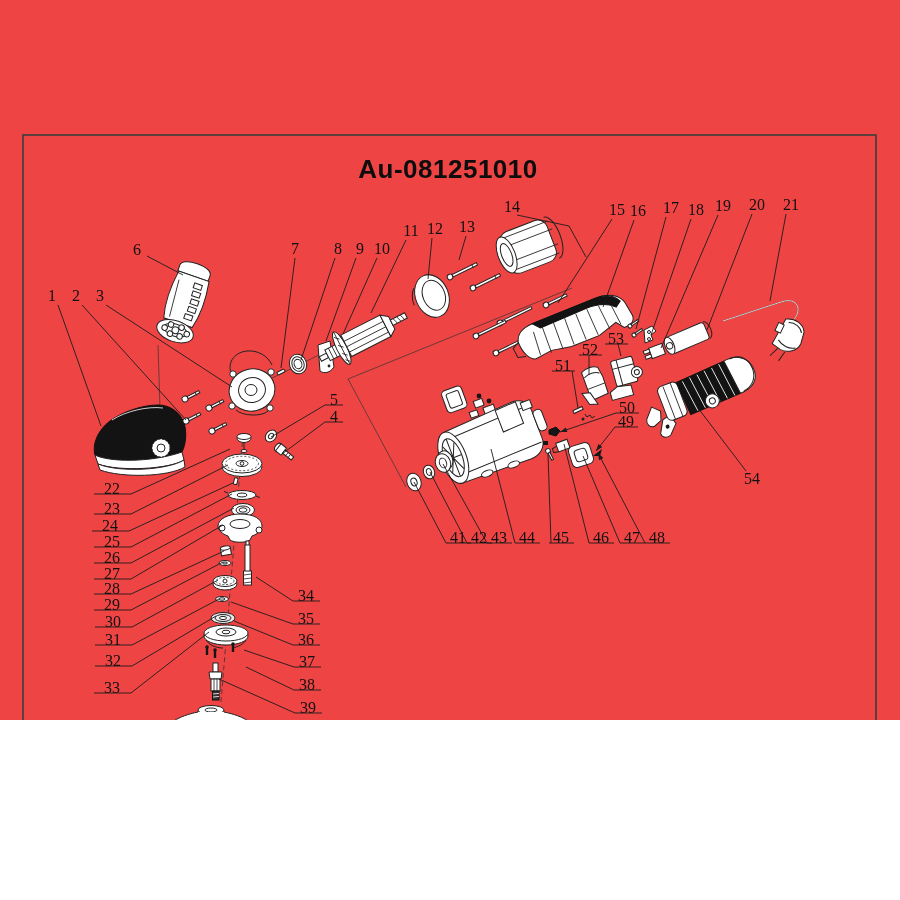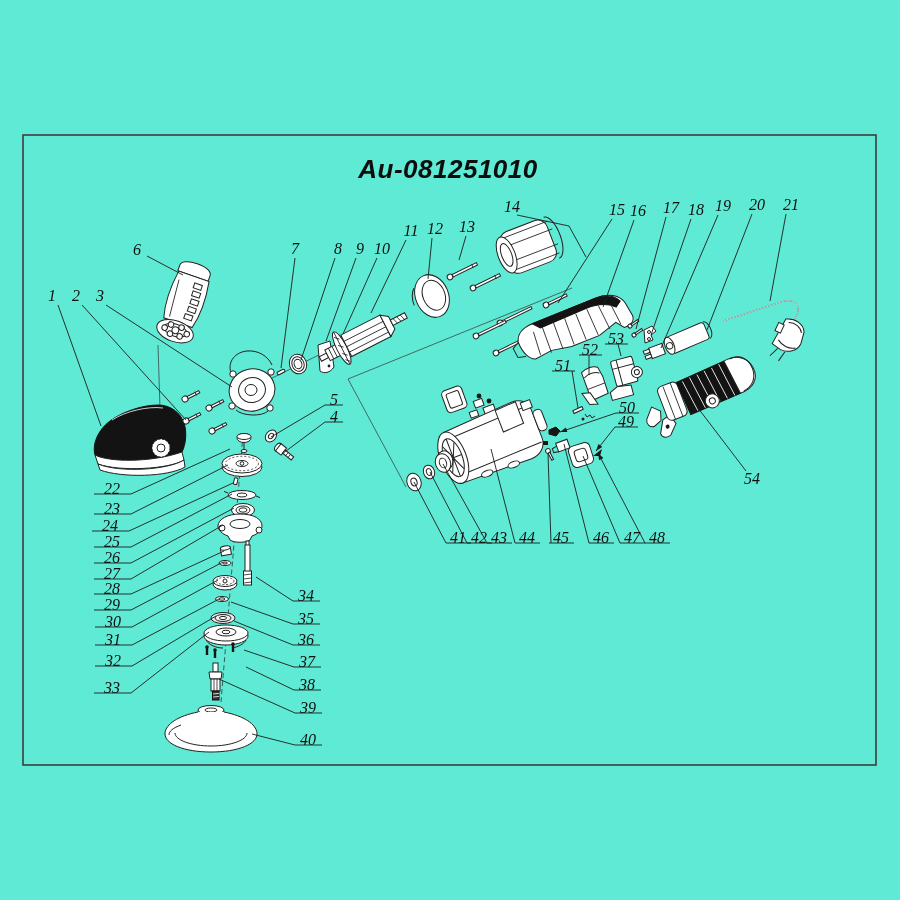--- a/index.html
+++ b/index.html
@@ -1,16 +1,16 @@
 <!DOCTYPE html>
 <html><head>
 <meta charset="utf-8">
 <style>
   html,body{margin:0;padding:0;background:#fff;}
-  .page{position:relative;width:900px;height:900px;background:#5eead4;overflow:hidden;font-style:italic;}
+  .page{position:relative;width:900px;height:720px;background:#ef4444;overflow:hidden;}
   svg{position:absolute;left:0;top:0;}
   .frame{fill:none;stroke:#3d3d3d;stroke-width:1.6;}
   .title{font-family:"Liberation Sans",sans-serif;font-size:26px;font-weight:600;fill:#0d0d0d;letter-spacing:.5px;text-anchor:middle;}
   .lbl{font-family:"Liberation Serif",serif;font-size:16px;fill:#101010;text-anchor:middle;}
   .leader{stroke:#1c1c1c;stroke-width:.9;fill:none;}
   .p{stroke:#222;stroke-width:1;fill:none;}
   .pw{stroke:#222;stroke-width:1;fill:#fff;}
   .pb{stroke:#111;stroke-width:1;fill:#131313;}
   .pg{stroke:#222;stroke-width:1;fill:#ececec;}
   .thin{stroke:#333;stroke-width:.7;fill:none;}

